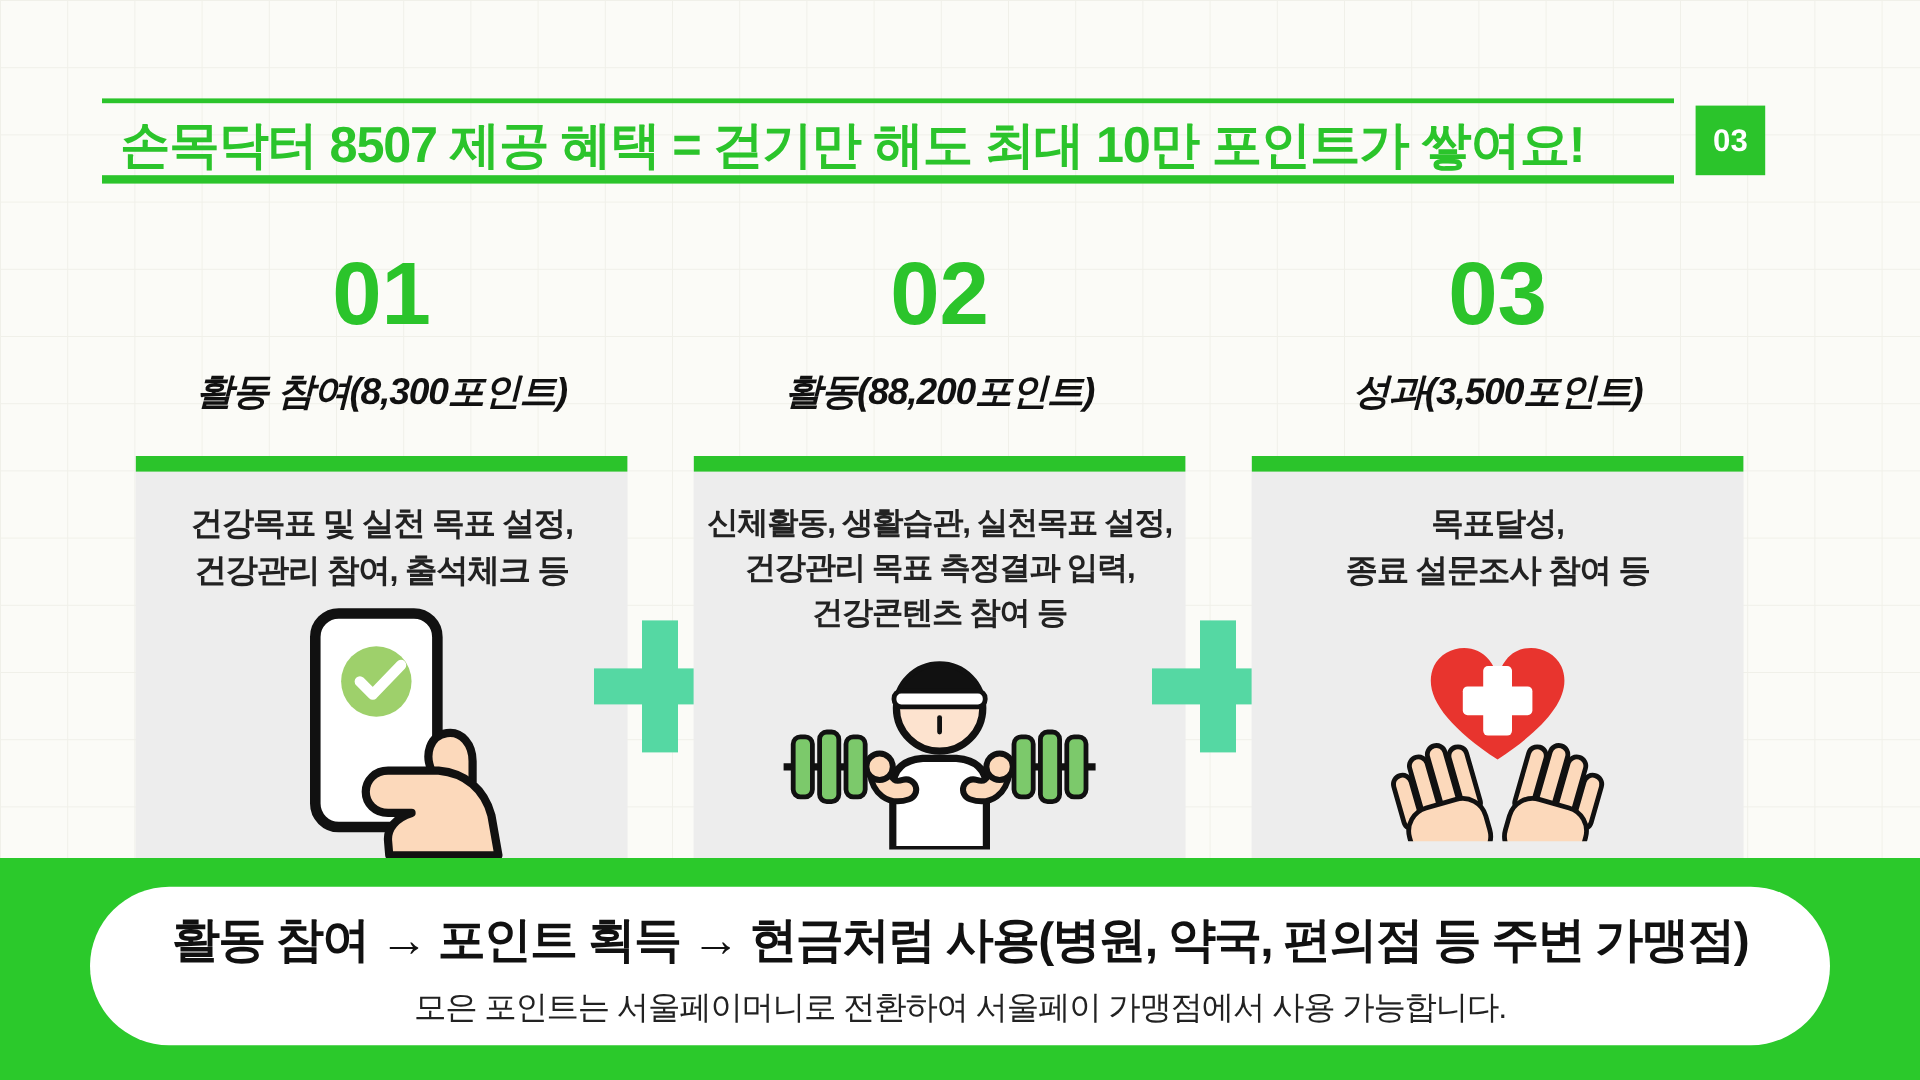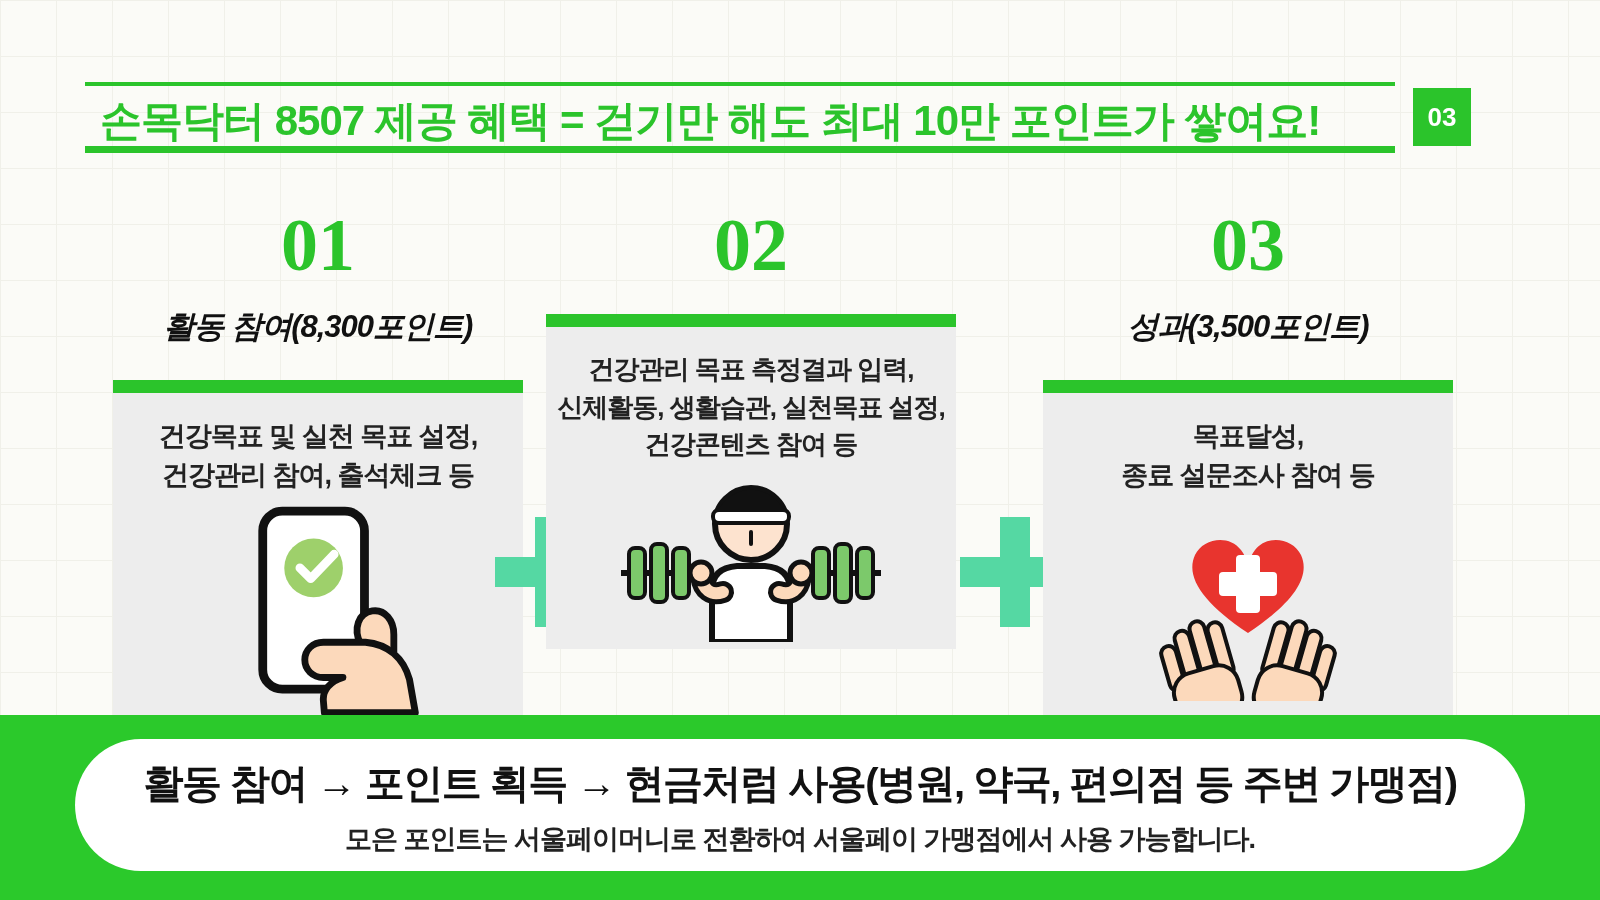--- a/index.html
+++ b/index.html
@@ -37,25 +37,25 @@
     width: 58px; height: 58px; background: #2bc42b;
     color: #ffffff; font-size: 26px; font-weight: 800;
     display: flex; align-items: center; justify-content: center;
   }
 
   
   .col {
     position: absolute; top: 208px; width: 410px; text-align: center;
   }
   .col-1 { left: 113px; }
-  .col-2 { left: 546px; }
+  .col-2 { left: 578px; }
   .col-3 { left: 1043px; }
 
   .col-number {
-    font-size: 74px; font-weight: 800; color: #2bc42b; line-height: 1; font-family: Liberation Serif, serif;
+    font-size: 74px; font-weight: 800; color: #2bc42b; line-height: 1;
   }
   .col-title {
     margin-top: 24px; font-size: 31px; font-weight: 800; color: #111;
     letter-spacing: -1px;
     font-style: italic;
   }
   .card {
     margin-top: 32px; width: 410px; height: 335px;
     background: #ededed; overflow: hidden;
   }
@@ -96,21 +96,21 @@
   .banner-line1 {
     margin-top: 17px; font-size: 40px; font-weight: 800; color: #111;
     letter-spacing: -1.5px; white-space: nowrap;
   }
   .banner-highlight {
     text-decoration-color: #f2c233;
     text-decoration-thickness: 8px;
     text-underline-offset: 7px;
   }
   .banner-line2 {
-    margin-top: 10px; font-size: 27px; font-weight: 700; color: #222;
+    margin-top: 10px; font-size: 27px; font-weight: 400; color: #222;
     letter-spacing: -1px;
   }
 </style>
 </head>
 <body>
 
 <div class="stage">
 
   <div class="header-line-top"></div>
   <div class="header-title">손목닥터 8507 제공 혜택 = 걷기만 해도 최대 10만 포인트가 쌓여요!</div>
@@ -135,25 +135,26 @@
           <path d="M214 212 L208 178 C202 156 186 142 163 140 L120 140 C109 140 101 148 101 158 C101 168 109 176 120 176 L140 176 C127 180 119 189 120 200 L121 212 Z" fill="#fcd9bb" stroke="#111" stroke-width="7" stroke-linejoin="round"></path>
         </svg>
       </div>
     </div>
   </div>
 
   <div class="plus plus-1"></div>
 
   <div class="col col-2">
     <div class="col-number">02</div>
+    <div class="col-title">활동(88,200포인트)</div>
     <div class="card">
       <div class="card-topbar"></div>
       <div class="card-text" style="font-size:26px;">
+        <div>신체활동, 생활습관, 실천목표 설정,</div>
         <div>건강관리 목표 측정결과 입력,</div>
-        <div>신체활동, 생활습관, 실천목표 설정,</div>
         <div>건강콘텐츠 참여 등</div>
       </div>
       <div class="card-illu illu-2">
         <svg width="280" height="172" viewBox="0 0 280 172">
 
           <path d="M101 172 L101 120 Q101 98 126 96 L154 96 Q179 98 179 120 L179 172 Z" fill="#ffffff" stroke="#111" stroke-width="6"></path>
 
           <path d="M112 122 C100 126 92 120 90 106" fill="none" stroke="#111" stroke-width="22" stroke-linecap="round"></path>
           <path d="M112 122 C100 126 92 120 90 106" fill="none" stroke="#fcd9bb" stroke-width="12" stroke-linecap="round"></path>
           <path d="M168 122 C180 126 188 120 190 106" fill="none" stroke="#111" stroke-width="22" stroke-linecap="round"></path>

